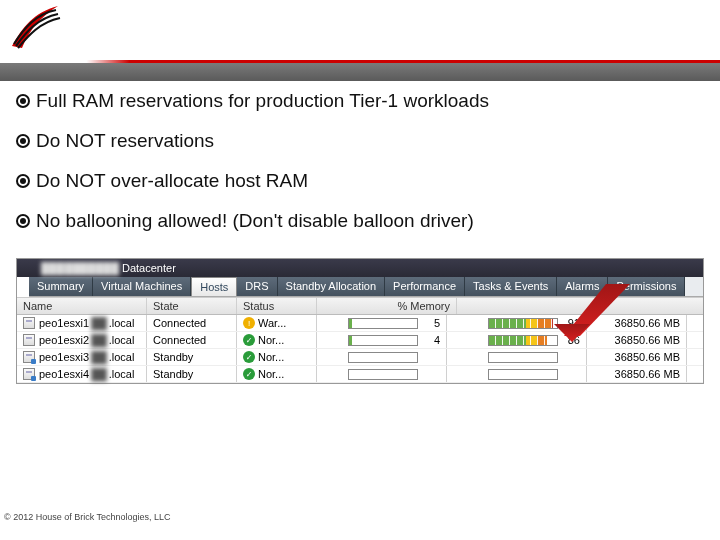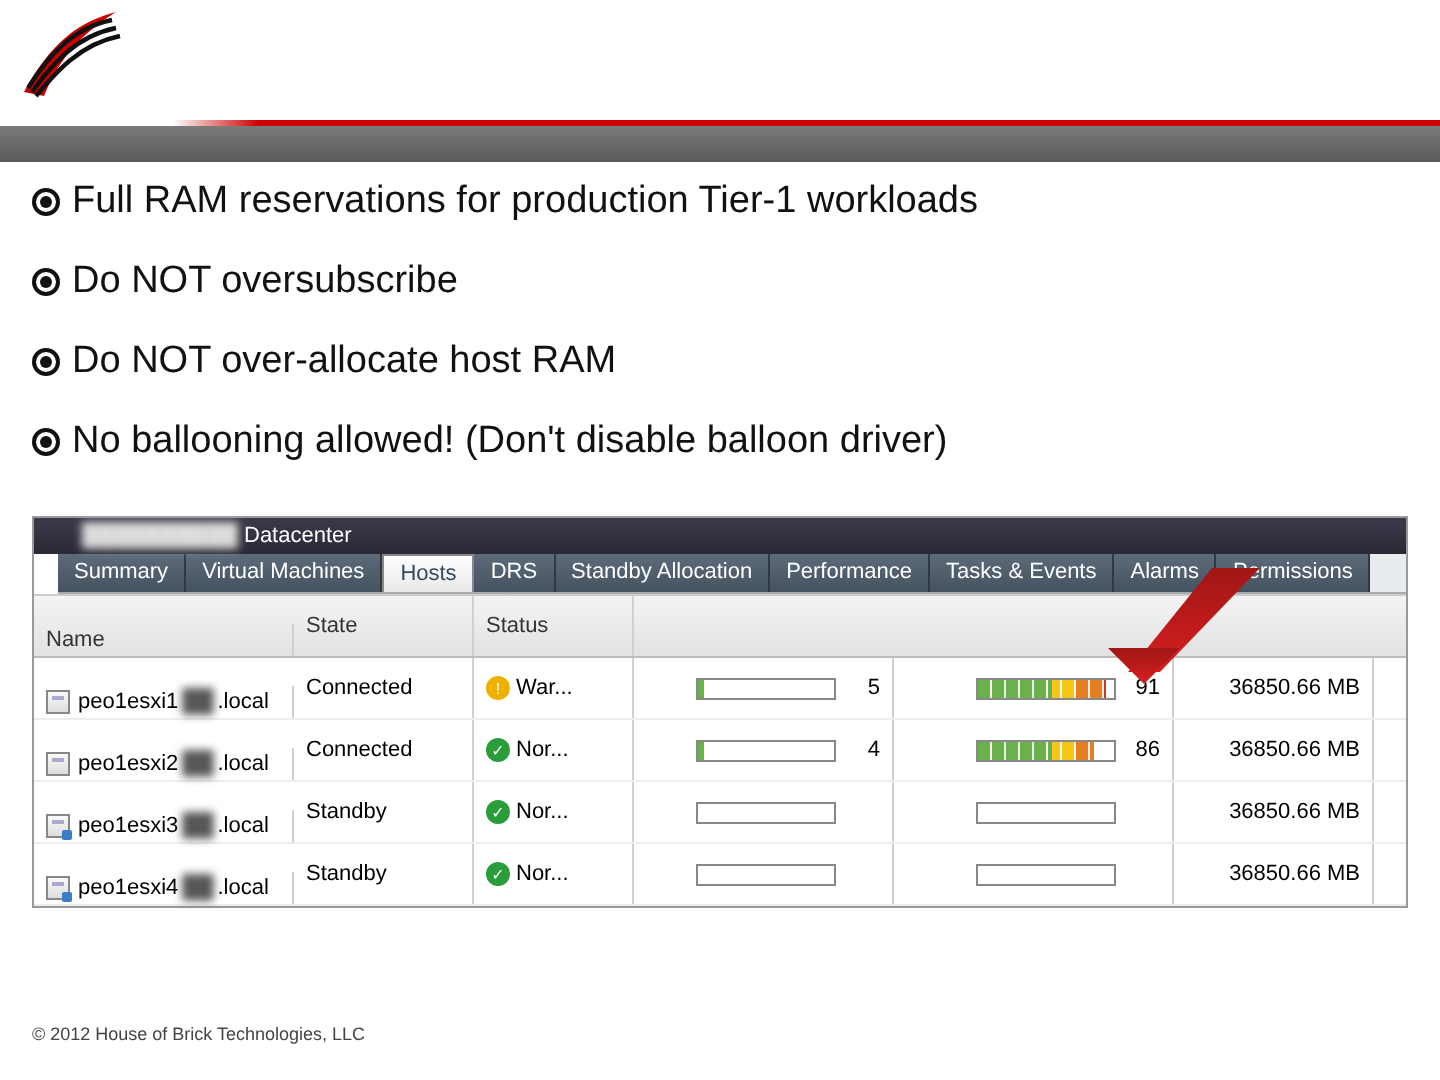--- a/index.html
+++ b/index.html
@@ -15,21 +15,21 @@
   .bullet .odot::after { content: ""; width: 6px; height: 6px; border-radius: 50%; background: #111; }
   .panel { margin: 0 16px 0 16px; border: 1px solid #999; font-size: 11px; background: #fff; position: relative; }
   .panel-header { background: linear-gradient(to bottom, #3a3a4a, #2a2a36); color: #fff; padding: 3px 24px; font-size: 11px; display: flex; align-items: center; }
   .panel-header .blur { filter: blur(2px); color: #ddd; }
   .tabs { display: flex; background: #e9ecef; border-bottom: 1px solid #aaa; margin-left: 12px; }
   .tab { padding: 3px 8px; font-size: 11px; background: linear-gradient(to bottom, #5d6b7a, #45525f); color: #fff; border-right: 1px solid #2f3a44; cursor: pointer; }
   .tab.active { background: linear-gradient(to bottom, #fff, #e8e8e8); color: #33495e; border-top: 1px solid #888; border-left: 1px solid #888; border-right: 1px solid #888; }
   .table-wrap { background: #fff; }
   .thead { display: flex; background: linear-gradient(to bottom, #f4f4f4, #e2e2e2); border-top: 1px solid #ccc; border-bottom: 1px solid #bbb; color: #333; }
   .th, .td { padding: 2px 6px; font-size: 11px; border-right: 1px solid #d0d0d0; display: flex; align-items: center; }
-  .col-name { width: 130px; margin-top: 14px; }
+  .col-name { width: 130px; }
   .col-state { width: 90px; }
   .col-status { width: 80px; }
   .col-cpu { width: 130px; justify-content: flex-end; }
   .col-mem { width: 140px; justify-content: flex-end; }
   .col-msize { width: 100px; justify-content: flex-end; }
   .row { display: flex; border-bottom: 1px solid #eee; }
   .hosticon { display: inline-block; width: 12px; height: 12px; border: 1px solid #888; background: linear-gradient(to bottom, #fafafa, #ddd); margin-right: 4px; position: relative; flex: 0 0 12px; }
   .hosticon::after { content: ""; position: absolute; top: 2px; left: 2px; right: 2px; height: 2px; background: #aac; }
   .hosticon.standby::before { content: ""; position: absolute; width: 5px; height: 5px; right: -2px; bottom: -2px; background: #3a7cc7; border-radius: 1px; }
   .blurname { filter: blur(2px); color: #555; margin: 0 2px; }
@@ -37,21 +37,21 @@
   .status-warn { background: #f0b000; }
   .status-ok { background: #2a9c3a; }
   .bar { display: inline-flex; width: 70px; height: 11px; border: 1px solid #888; background: #fff; margin-right: 4px; position: relative; }
   .bar-seg { height: 100%; }
   .g { background: #6ab04c; }
   .y { background: #f5c518; }
   .o { background: #e67e22; }
   .r { background: #c0392b; }
   .bar-ticks { position: absolute; inset: 0; background: repeating-linear-gradient(to right, transparent 0, transparent 6px, rgba(255,255,255,0.9) 6px, rgba(255,255,255,0.9) 7px); }
   .arrow { position: absolute; width: 84px; height: 60px; right: 90px; top: 282px; pointer-events: none; }
-  .footer { position: absolute; bottom: 18px; left: 16px; font-size: 9px; color: #444; }
+  .footer { position: absolute; bottom: 18px; left: 4px; font-size: 9px; color: #444; }
 </style>
 </head>
 <body>
 
 <div class="header">
   <svg class="logo" width="56" height="52" viewBox="0 0 56 52">
     <path d="M4 44 C14 26 26 10 50 4 C34 14 22 26 14 46 Z" fill="#c00"></path>
     <path d="M6 42 C16 26 28 12 48 8" stroke="#111" stroke-width="2.2" fill="none"></path>
     <path d="M8 44 C18 30 30 16 50 12" stroke="#111" stroke-width="2.2" fill="none"></path>
     <path d="M10 46 C20 34 32 20 52 16" stroke="#111" stroke-width="2.2" fill="none"></path>
@@ -60,21 +60,21 @@
   <div class="greyband"></div>
 </div>
 
 <div class="bullets">
   <div class="bullet">
       <span class="odot"></span>
       <span>Full RAM reservations for production Tier-1 workloads</span>
     </div>
   <div class="bullet">
       <span class="odot"></span>
-      <span>Do NOT oversubscribe</span>
+      <span>Do NOT reservations</span>
     </div>
   <div class="bullet">
       <span class="odot"></span>
       <span>Do NOT over-allocate host RAM</span>
     </div>
   <div class="bullet">
       <span class="odot"></span>
       <span>No ballooning allowed! (Don't disable balloon driver)</span>
     </div>
 </div>
@@ -92,20 +92,21 @@
       <div class="tab">Performance</div>
       <div class="tab">Tasks &amp; Events</div>
       <div class="tab">Alarms</div>
       <div class="tab">Permissions</div>
     </div>
   <div class="table-wrap">
     <div class="thead">
       <div class="th col-name">Name</div>
       <div class="th col-state">State</div>
       <div class="th col-status">Status</div>
+      <div class="th col-mem">% Memory</div>
     </div>
     <div id="tbody">
         <div class="row">
           <div class="td col-name">
             <span class="hosticon"></span>
             <span>peo1esxi1<span class="blurname">██</span>.local</span>
           </div>
           <div class="td col-state">Connected</div>
           <div class="td col-status">
             <span class="status-icon status-warn">!</span>

